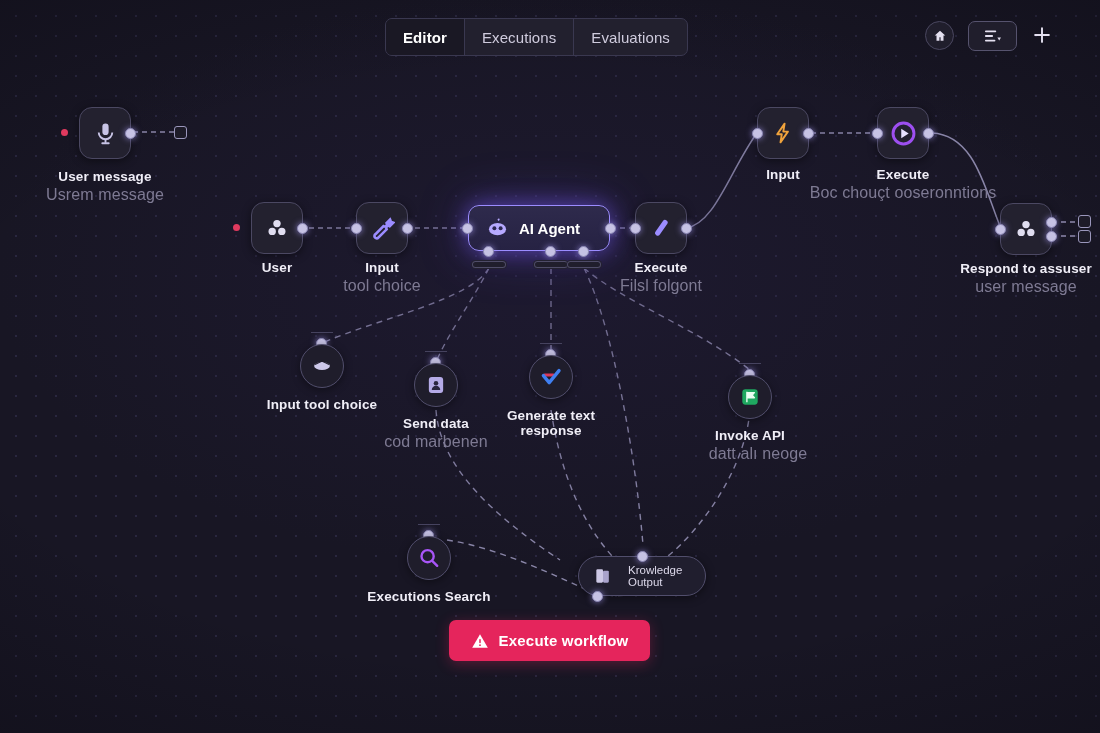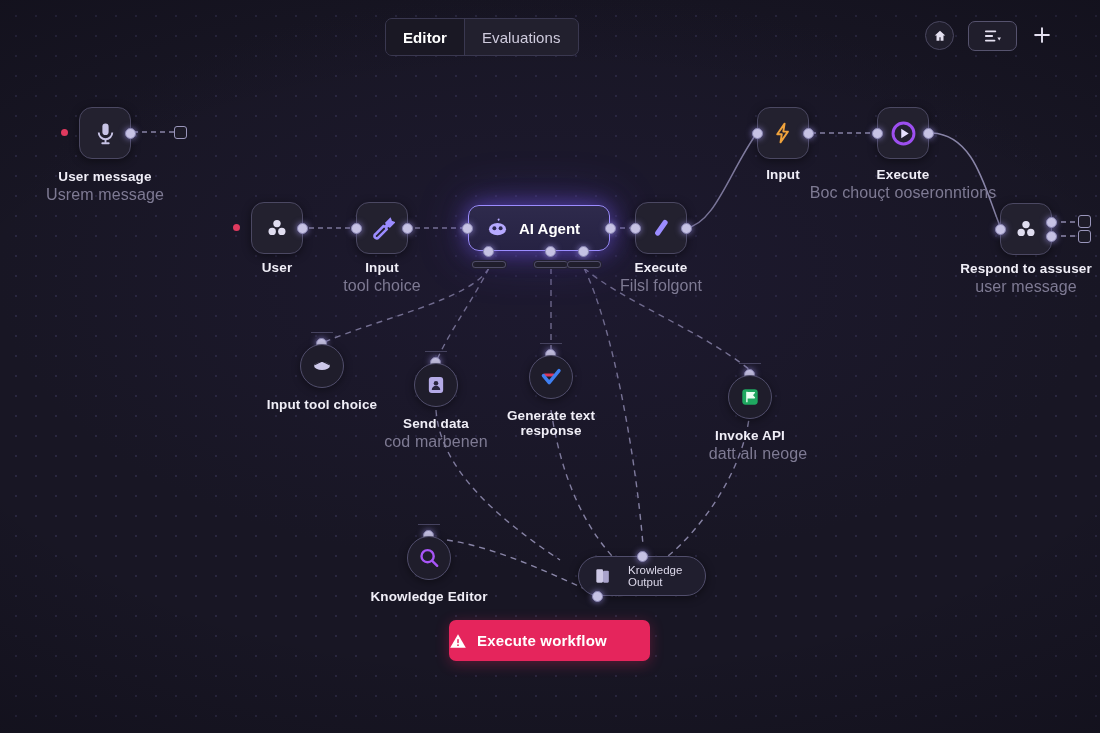--- a/index.html
+++ b/index.html
@@ -115,21 +115,21 @@
     background: #201e2e; border: 1px solid #514e6c;
     display: flex; align-items: center; gap: 15px; padding-left: 14px;
     box-shadow: 0 2px 10px rgba(0,0,0,.45);
   }
   #knowledge-output .pill .txt { font-size: 11.5px; color: #dcd8ea; }
 
   
   #exec-btn {
     position: absolute; left: 449px; top: 620px; width: 201px; height: 41px;
     border-radius: 7px; background: #e5255c; border: none; cursor: pointer;
-    display: flex; align-items: center; justify-content: flex-start; gap: 10px;
+    display: flex; align-items: center; justify-content: center; gap: 10px;
     color: #fff; font-size: 15px; font-weight: bold; letter-spacing: .2px;
     font-family: "Liberation Sans", sans-serif;
     box-shadow: 0 3px 14px rgba(229,37,92,.32);
   }
   svg { display: block; }
 </style>
 </head>
 <body>
 
 <div id="app">
@@ -172,20 +172,21 @@
       <path d="M447,540 C500,548 560,578 596,594"></path>
       <path d="M596,594 C610,596 625,596 640,594"></path>
     </g>
   </svg>
 
   <div id="vignette"></div>
 
   <div id="topbar">
     <div class="tabs">
       <div class="tab active">Editor</div>
+      <div class="tab">Executions</div>
       <div class="tab">Evaluations</div>
     </div>
 
     <div class="topbtn" id="home-btn">
       <span>
         <svg width="14" height="14" viewBox="0 0 24 24" fill="#e4e0f0">
           <path d="M12 3 L21 11 h-3 v9 h-5 v-6 h-2 v6 H6 v-9 H3 Z"></path>
         </svg>
       </span>
     </div>
@@ -404,21 +405,21 @@
     <div class="tickmark" style="left:11px; top:-12px;"></div>
     <div class="port" style="left:16px; top:-6px;"></div>
     <div class="ncirc">
       <span>
         <svg width="24" height="24" viewBox="0 0 24 24" fill="none" stroke="#a855f7" stroke-width="2.4" stroke-linecap="round">
           <circle cx="10.6" cy="10.2" r="6.1"></circle>
           <path d="M15.2 14.8 L20.2 19.8"></path>
         </svg>
       </span>
     </div>
-    <div class="nlabel" style="left:22px; top:53px;">Knowledge Editor</div>
+    <div class="nlabel" style="left:22px; top:53px;">Executions Search</div>
   </div>
 
   <div class="node" id="knowledge-output" style="left:578px; top:556px;">
     <div class="pill">
       <span>
         <svg width="20" height="20" viewBox="0 0 24 24">
           <rect x="4" y="4" width="8" height="16" rx="1.4" fill="#cdc8e6"></rect>
           <rect x="12" y="5.6" width="7" height="14.4" rx="1.4" fill="#a9a3cc"></rect>
         </svg>
       </span>

